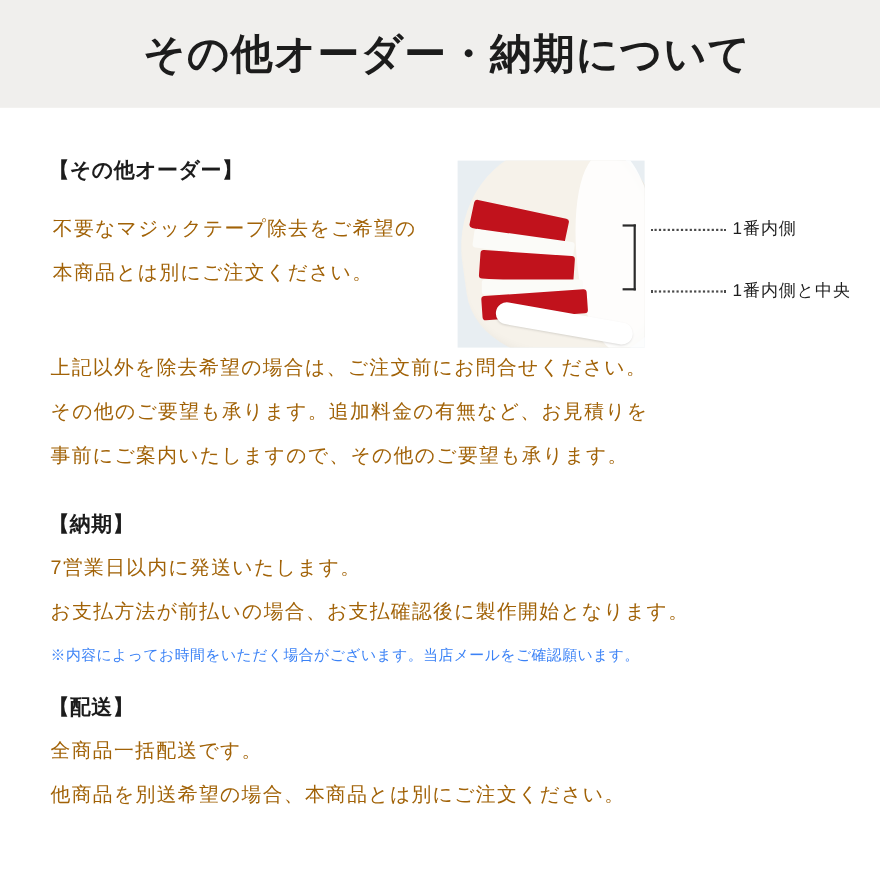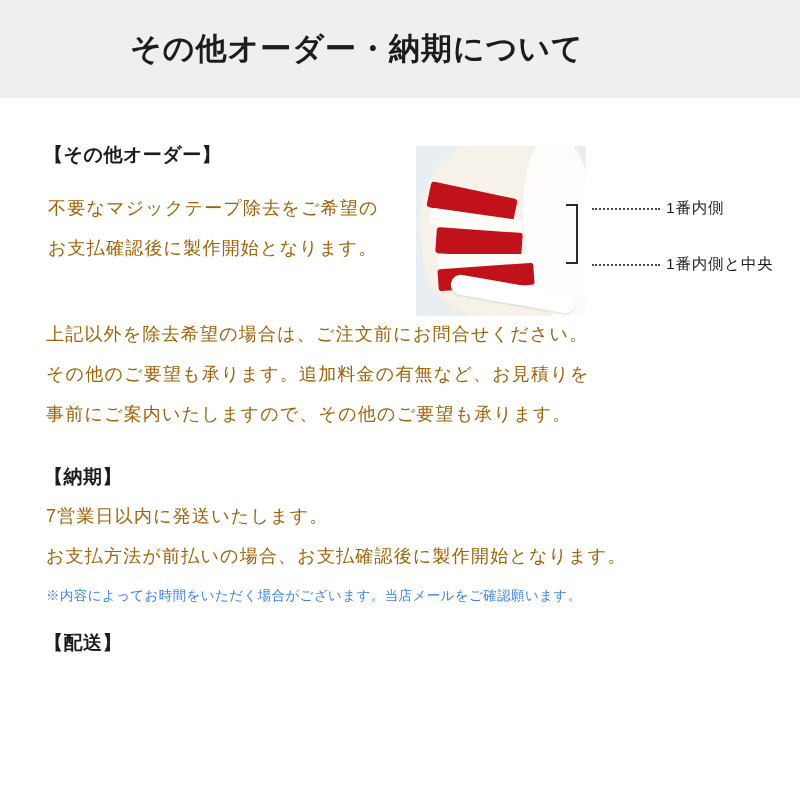--- a/index.html
+++ b/index.html
@@ -26,21 +26,21 @@
   
   .header {
     height: 98px;
     background: #f0efed;
     display: flex;
     align-items: center;
     padding-left: 130px;
     box-sizing: border-box;
   }
   .header-title {
-    font-size: 31px;
+    font-size: 38px;
     font-weight: bold;
     letter-spacing: 1px;
     color: #1c1c1c;
     white-space: nowrap;
   }
 
   
   .content {
     padding: 26px 17px 0 0;
     position: relative;
@@ -185,37 +185,41 @@
   <div class="header">
     <div class="header-title">その他オーダー・納期について</div>
   </div>
 
   <div class="content">
 
     <div class="sec-head blk-other-head">【その他オーダー】</div>
 
     <div class="para blk-other-text">
       <div>不要なマジックテープ除去をご希望の</div>
-      <div>お支払確認後に製作開始となります。</div>
+      <div>本商品とは別にご注文ください。</div>
     </div>
 
     <div class="para para-indent blk-exception">
       <div>上記以外を除去希望の場合は、ご注文前にお問合せください。</div>
       <div>その他のご要望も承ります。追加料金の有無など、お見積りを</div>
       <div>事前にご案内いたしますので、その他のご要望も承ります。</div>
     </div>
 
     <div class="sec-head blk-delivery-head">【納期】</div>
     <div class="para para-indent blk-delivery-text">
       <div>7営業日以内に発送いたします。</div>
       <div>お支払方法が前払いの場合、お支払確認後に製作開始となります。</div>
     </div>
     <div class="small-note blk-delivery-note">※内容によってお時間をいただく場合がございます。当店メールをご確認願います。</div>
 
     <div class="sec-head blk-ship-head">【配送】</div>
+    <div class="para para-indent blk-ship-text">
+      <div>全商品一括配送です。</div>
+      <div>他商品を別送希望の場合、本商品とは別にご注文ください。</div>
+    </div>
 
   </div>
 
   <div class="figure">
     <div class="photo">
       <div class="shoe"></div>
       <div class="shoe-edge"></div>
       <div class="strap s1"></div>
       <div class="strap-white w1"></div>
       <div class="strap s2"></div>

